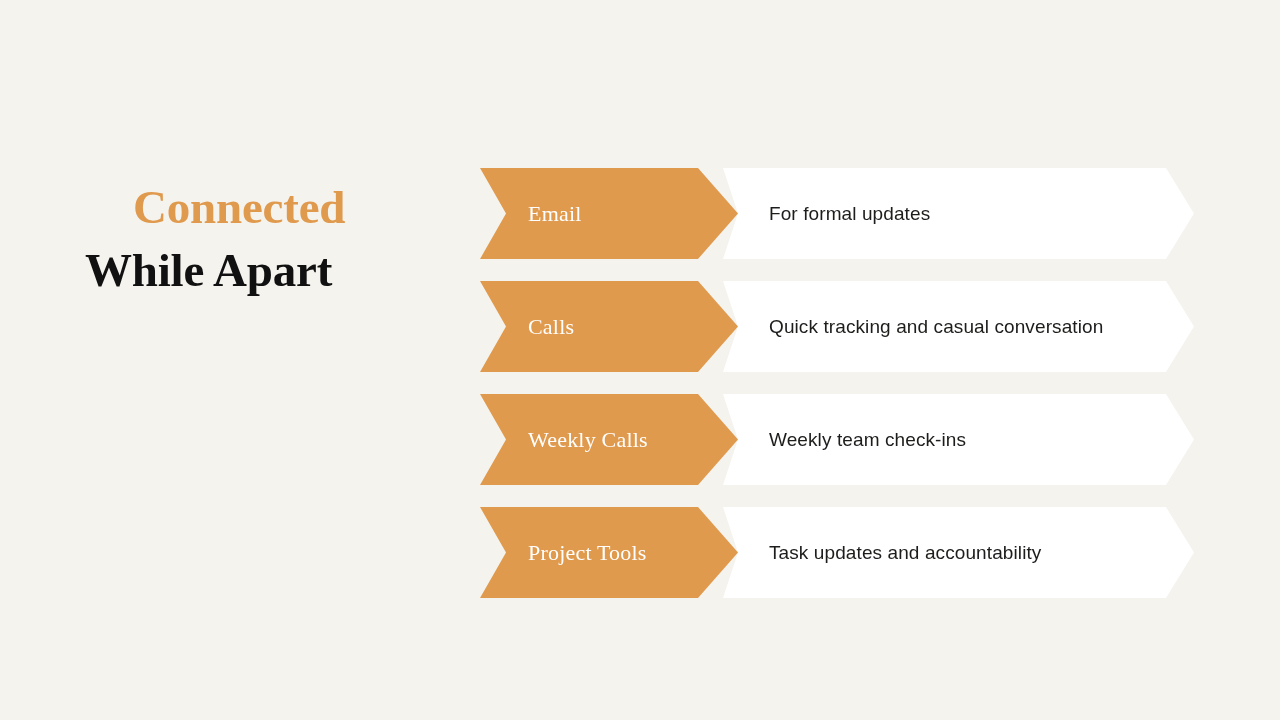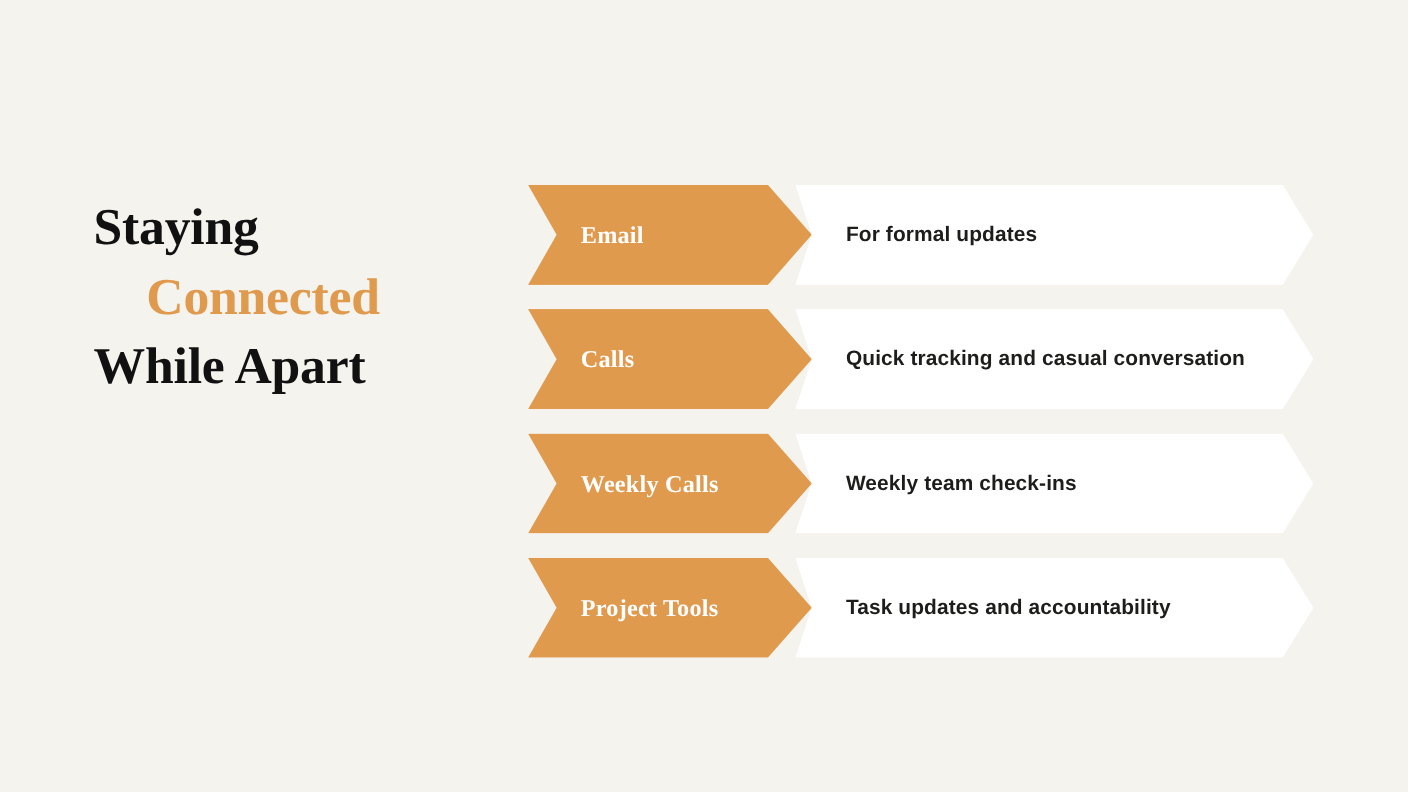--- a/index.html
+++ b/index.html
@@ -65,56 +65,55 @@
     height: 91px;
     background: #FFFFFF;
     -webkit-clip-path: polygon(0 0, calc(100% - 28px) 0, 100% 50%, calc(100% - 28px) 100%, 0 100%, 15px 50%);
     clip-path: polygon(0 0, calc(100% - 28px) 0, 100% 50%, calc(100% - 28px) 100%, 0 100%, 15px 50%);
     display: flex;
     align-items: center;
   }
   .row-desc {
     font-family: "Liberation Sans", sans-serif;
     font-size: 19px;
-    font-weight: 700;
+    font-weight: 400;
     color: #1D1D1B;
     letter-spacing: 0.1px;
     margin-left: 46px;
     white-space: nowrap;
   }
 
   .row-label-chevron {
     position: absolute;
     left: 0;
     top: 0;
     width: 258px; 
     height: 91px;
     background: #E09A4E;
     -webkit-clip-path: polygon(0 0, calc(100% - 40px) 0, 100% 50%, calc(100% - 40px) 100%, 0 100%, 26px 50%);
     clip-path: polygon(0 0, calc(100% - 40px) 0, 100% 50%, calc(100% - 40px) 100%, 0 100%, 26px 50%);
     display: flex;
     align-items: center;
   }
   .row-label {
     font-family: "Liberation Serif", "DejaVu Serif", serif;
-    font-weight: bold;
+    font-weight: normal;
     font-size: 22px;
     color: #FFFFFF;
     letter-spacing: 0.2px;
     margin-left: 48px;
     white-space: nowrap;
   }
 </style>
 </head>
 <body>
 
 <div class="slide">
 
   <div class="title-block">
-    <div class="title-line">Staying</div>
     <div class="title-line accent">Connected</div>
     <div class="title-line">While Apart</div>
   </div>
 
   <div class="rows">
 
     <div class="row" style="top:168px;">
       <div class="row-desc-panel">
         <span class="row-desc">For formal updates</span>
       </div>

